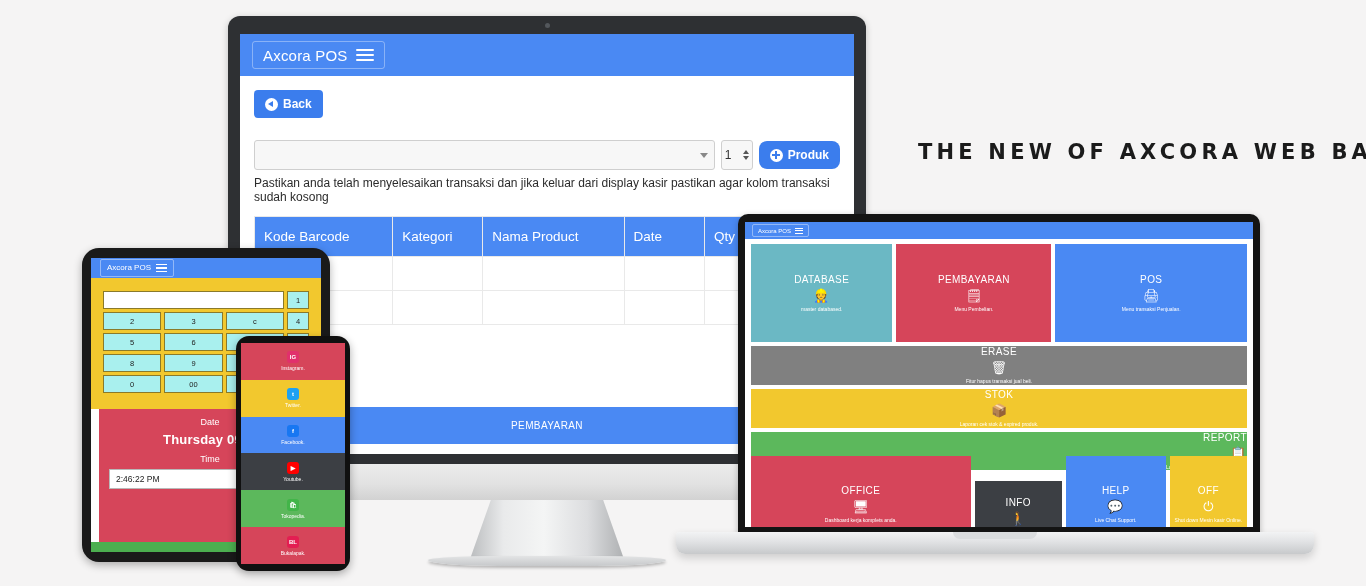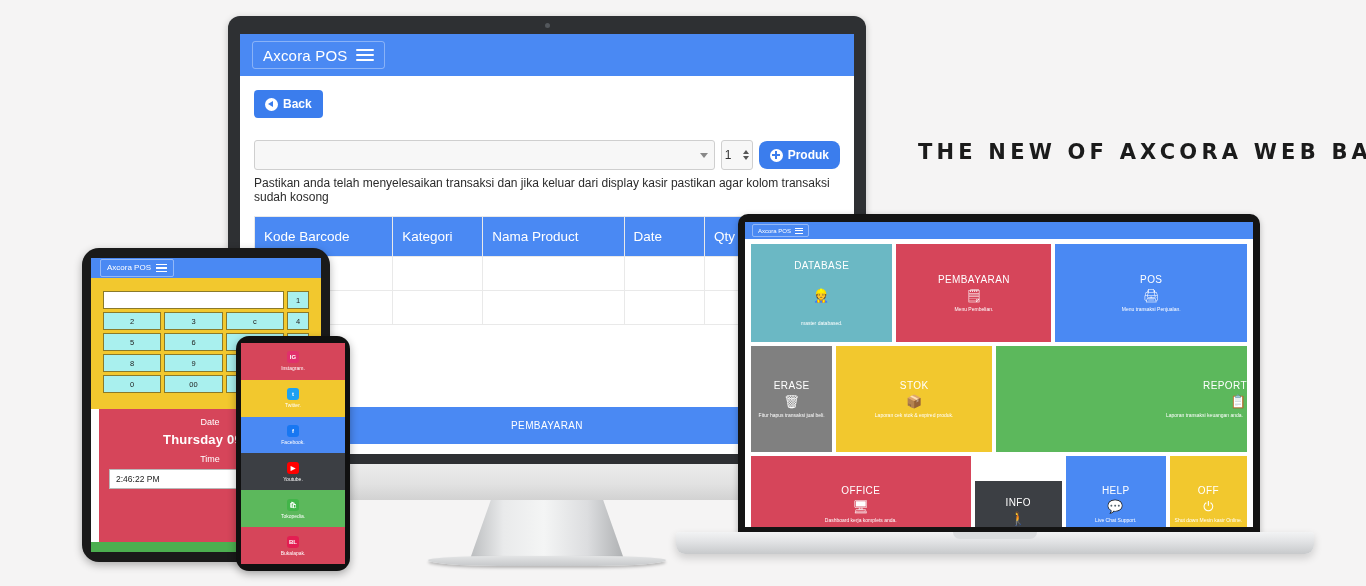--- a/index.html
+++ b/index.html
@@ -127,21 +127,21 @@
   .lap-brand-txt { color:#fff; font-size:6px; }
   .lap-burger { display:inline-block; width:8px; }
   .lap-burger i { display:block; height:1px; background:#fff; margin:1.5px 0; }
 
   .tiles { padding: 5px 6px 6px 6px; display:flex; flex-direction:column; gap:4px; }
   .tilerow { display:flex; gap:4px; }
   .tile { display:flex; flex-direction:column; align-items:center; justify-content:center; color:#fff; cursor:pointer; }
   .tile .t-title { font-size: 10px; letter-spacing:.4px; margin-bottom:4px; }
   .tile .t-ico { font-size: 13px; line-height:1; margin-bottom:4px; }
   .tile .t-desc { font-size: 5px; text-align:center; line-height:1.35; padding: 0 4px; }
-  .r1 { height: 98px; } .r2 { height: 106px; } .r3 { height: 96px; }
+  .r1 { height: 98px; } .r2 { height: 106px; flex-direction: column; } .r3 { height: 96px; }
 
   
   .tablet { position:absolute; left: 82px; top: 248px; width: 248px; height: 314px; }
   .tab-frame {
     width:100%; height:100%; background:#1a1a1a; border-radius: 17px;
     padding: 10px 9px; box-shadow: 0 3px 9px rgba(0,0,0,.3);
   }
   .tab-screen { width:100%; height:100%; background:#fff; overflow:hidden; position:relative; display:flex; flex-direction:column; }
   .tab-nav { background:#4a89f3; height:20px; display:flex; align-items:center; padding-left:9px; flex:0 0 auto; }
   .tab-brandbox { display:flex; align-items:center; gap:5px; padding:2px 6px; border:1px solid rgba(255,255,255,.4); border-radius:2px; }
@@ -274,21 +274,21 @@
             <span class="lap-brand-txt">Axcora POS</span>
             <span class="lap-burger">
                 <i></i>
                 <i></i>
                 <i></i>
               </span>
           </div>
         </div>
         <div class="tiles" id="tiles-root">
             <div class="tilerow r1">
-              <div class="tile" style="background: rgb(107, 184, 196); flex: 3.1 1 0%; gap: 14px;">
+              <div class="tile" style="background: rgb(107, 184, 196); flex: 3.1 1 0%;">
                 <div class="t-title">DATABASE</div>
                 <div class="t-ico">👷</div>
                 <div class="t-desc">master databased.</div>
               </div>
               <div class="tile" style="background: rgb(214, 69, 90); flex: 3.4 1 0%;">
                 <div class="t-title">PEMBAYARAN</div>
                 <div class="t-ico">🗒</div>
                 <div class="t-desc">Menu Pembelian.</div>
               </div>
               <div class="tile" style="background: rgb(74, 137, 243); flex: 4.2 1 0%;">

